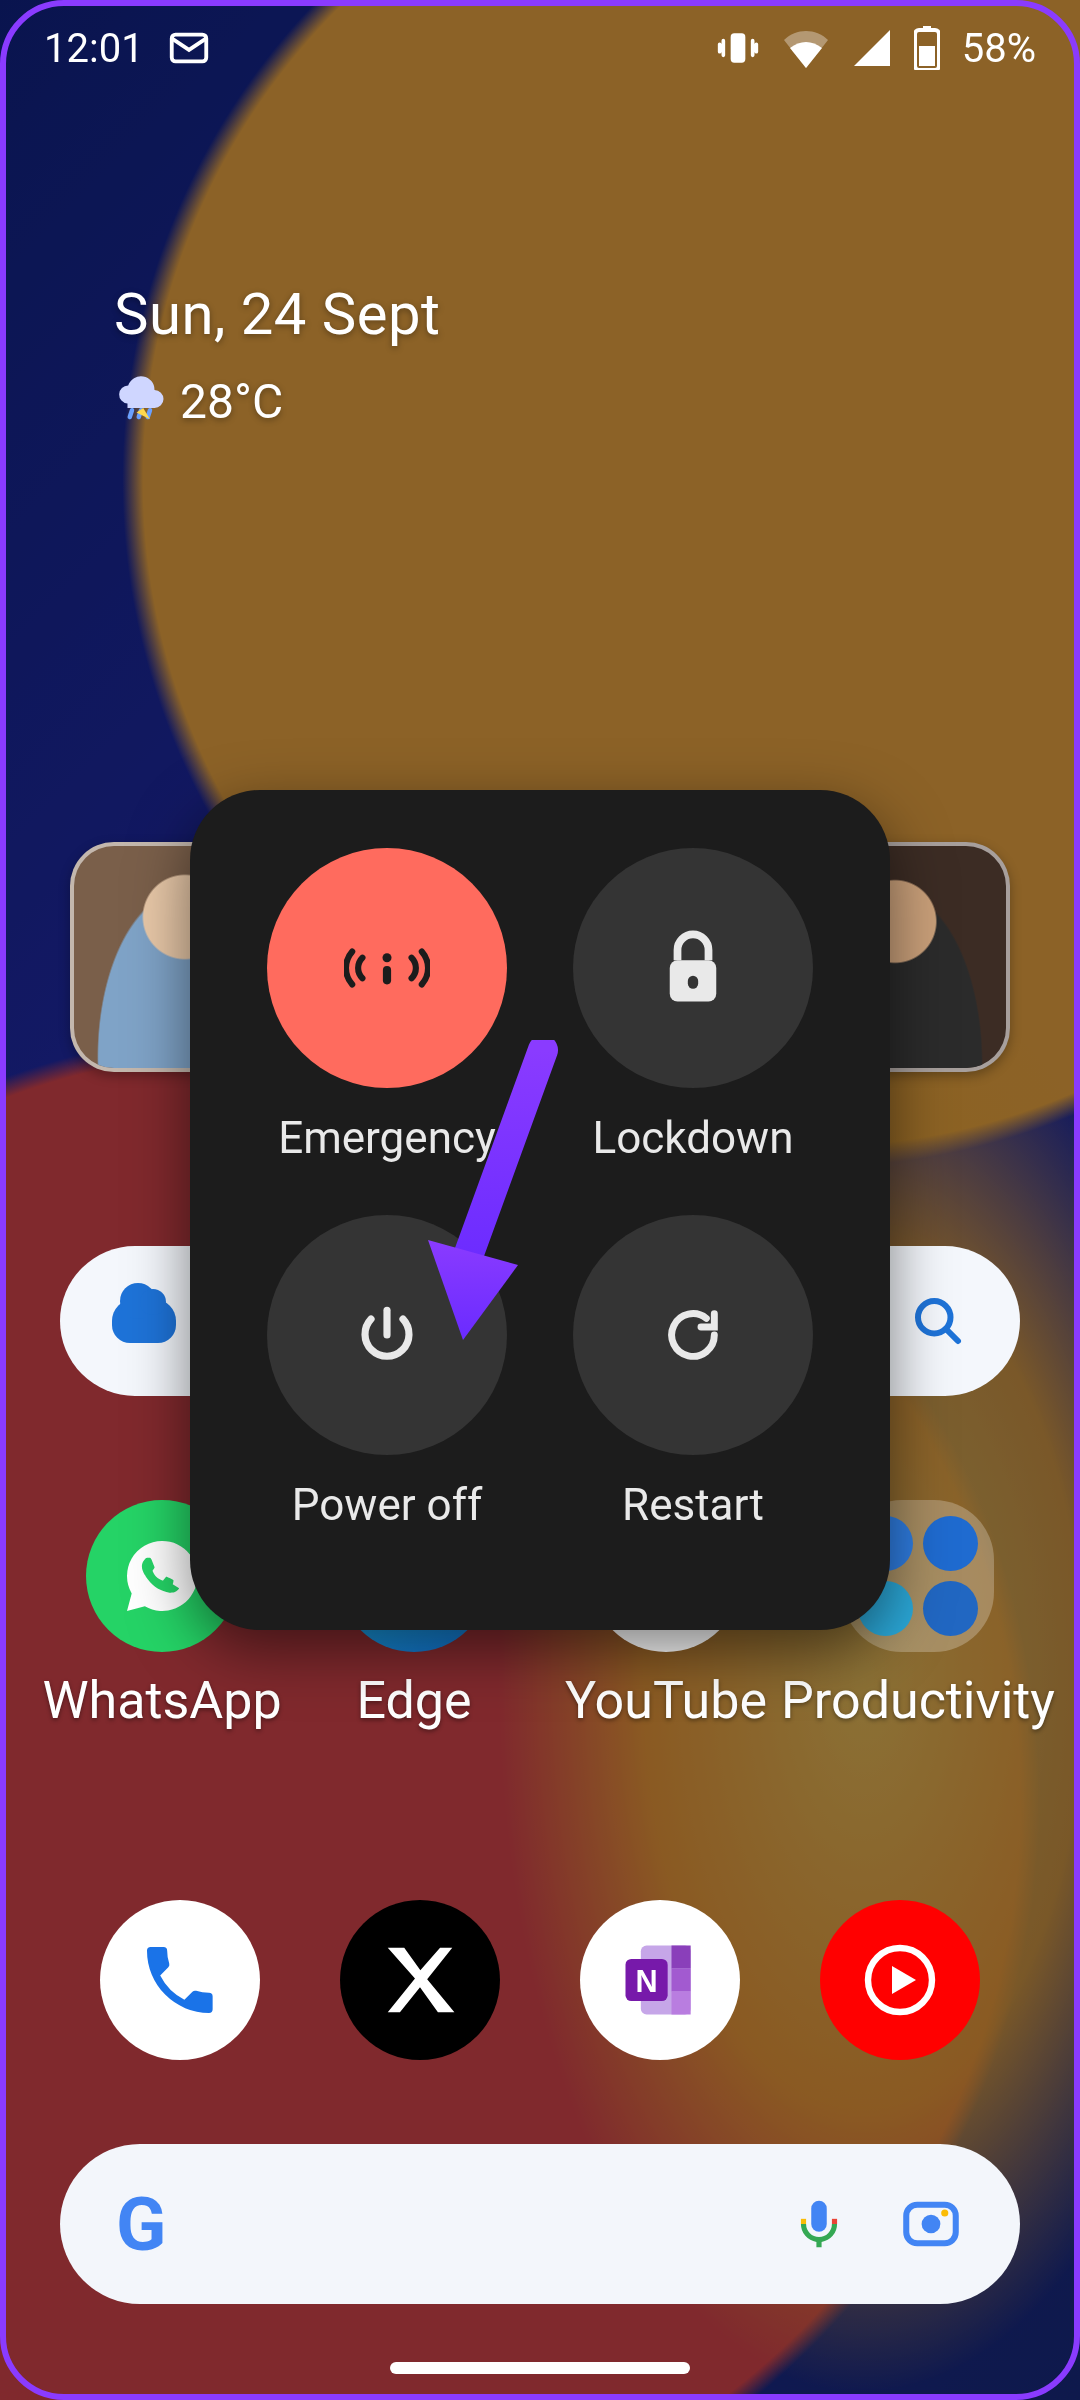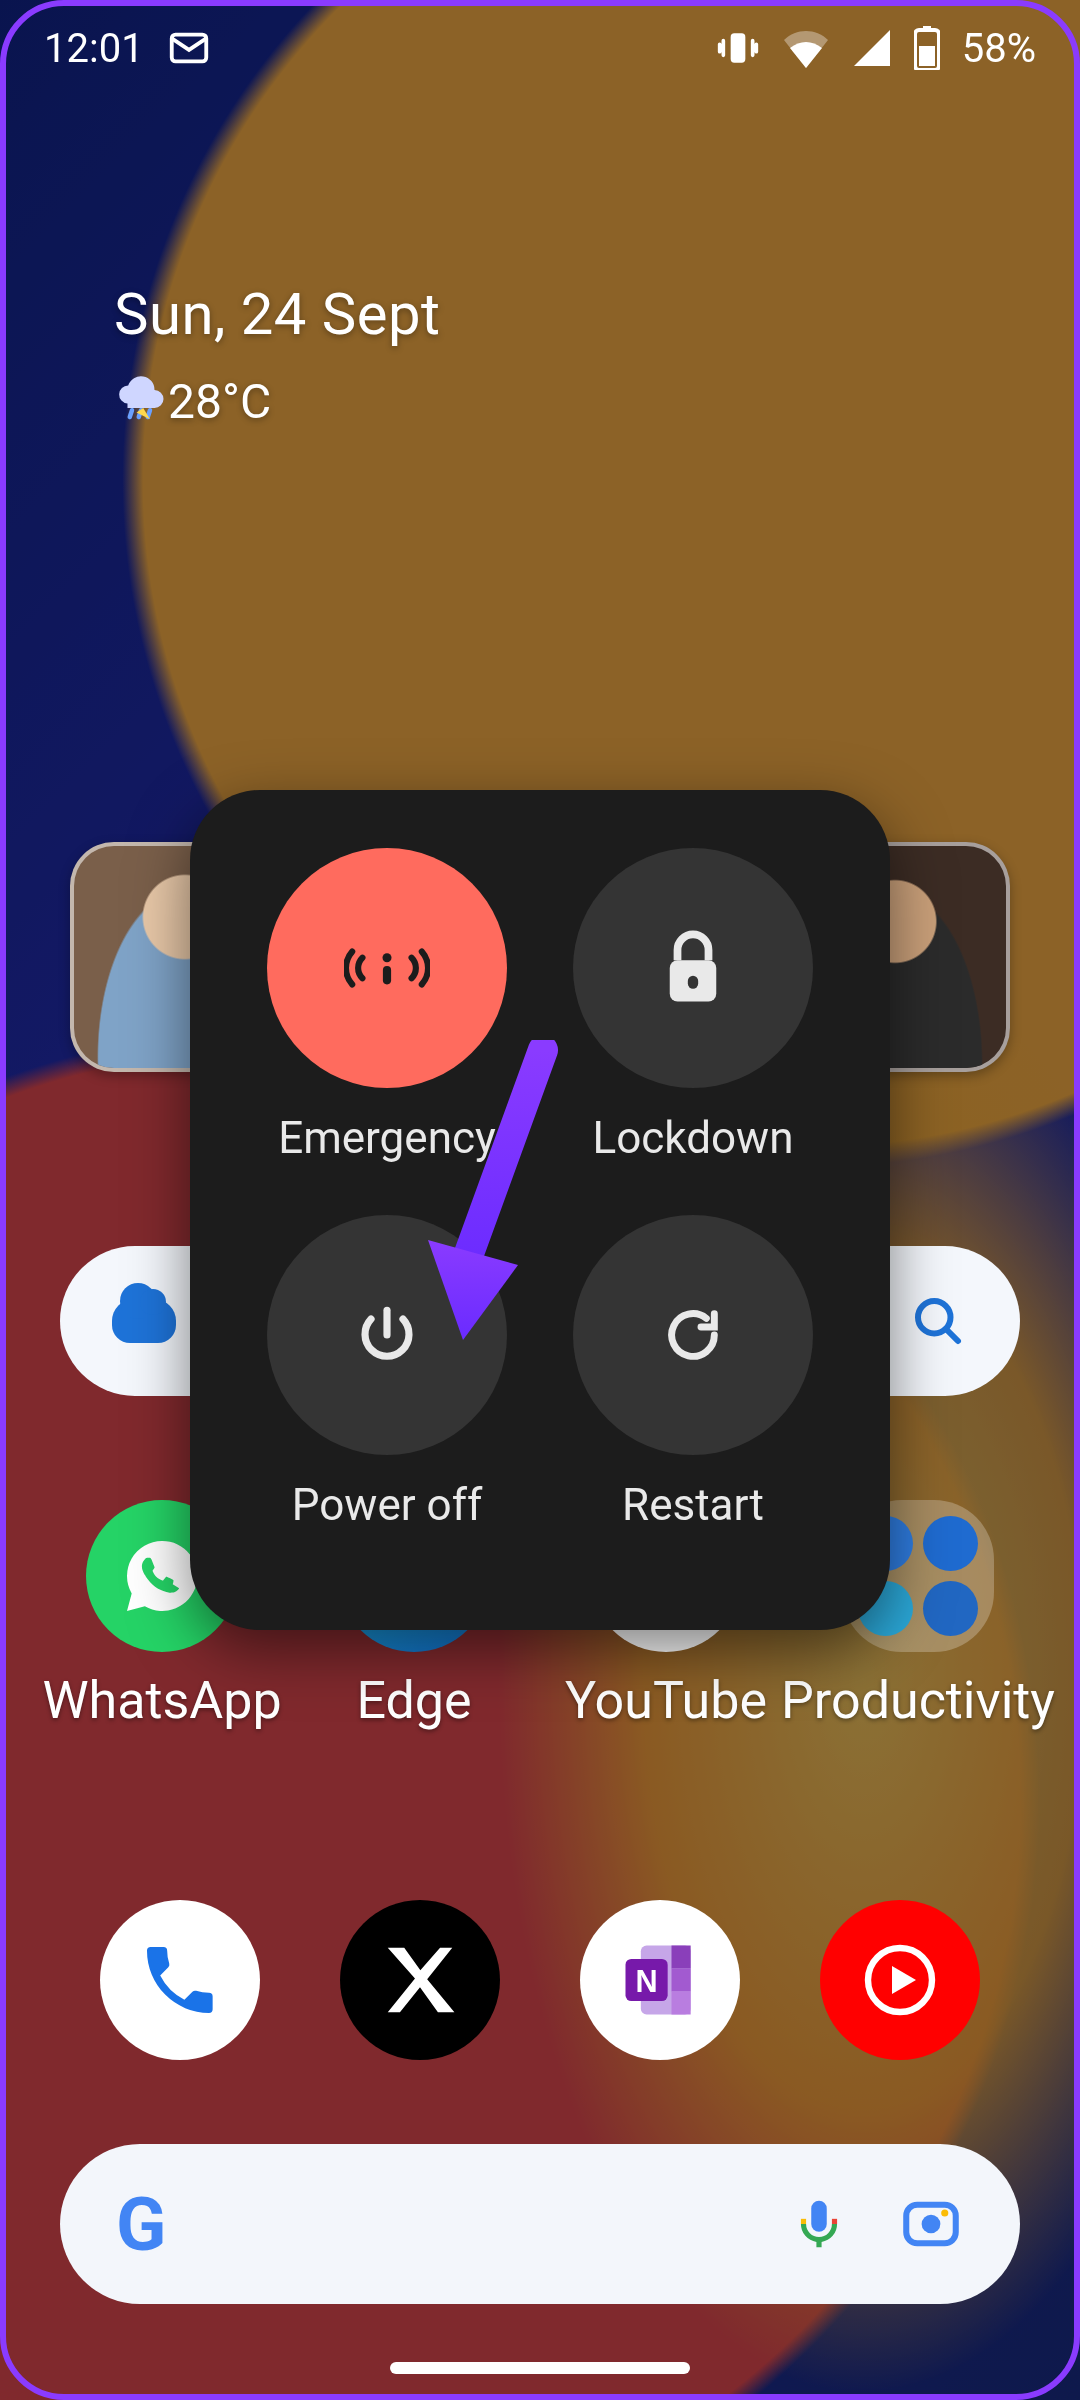--- a/index.html
+++ b/index.html
@@ -23,21 +23,21 @@
   .status-bar { position: absolute; top: 0; left: 0; right: 0; height: 96px;
     display:flex; align-items:center; justify-content:space-between;
     padding: 8px 44px; color:#fff; font-size:40px; font-weight:400; z-index:50; }
   .status-left, .status-right { display:flex; align-items:center; gap:22px; }
   .status-right svg { display:block; }
 
   
   .widget-date { position:absolute; left:114px; top:280px; color:#fff; z-index:20;
     text-shadow: 0 2px 6px rgba(0,0,0,.35); text-align: right; }
   .widget-date .date { font-size:58px; font-weight:400; letter-spacing:.5px; }
-  .widget-date .weather-row { display:flex; align-items:center; gap:0; margin-top:24px; }
+  .widget-date .weather-row { display:flex; align-items:center; gap:12px; margin-top:24px; }
   .widget-date .temp { font-size:48px; font-weight:400; }
 
   
   .contact-widget { position:absolute; top:842px; width:230px; height:230px;
     border-radius:44px; background:#7a5f4a; border:4px solid rgba(255,255,255,.55);
     z-index:10; box-shadow: 0 4px 12px rgba(0,0,0,.3); overflow:hidden; }
   .contact-widget.left  { left:70px; }
   .contact-widget.right { right:70px; background:#3c2c24; }
   .contact-widget .person { position:absolute; inset:0;
     background: radial-gradient(circle at 50% 32%, #e8c8a8 0 22%, transparent 23%),

